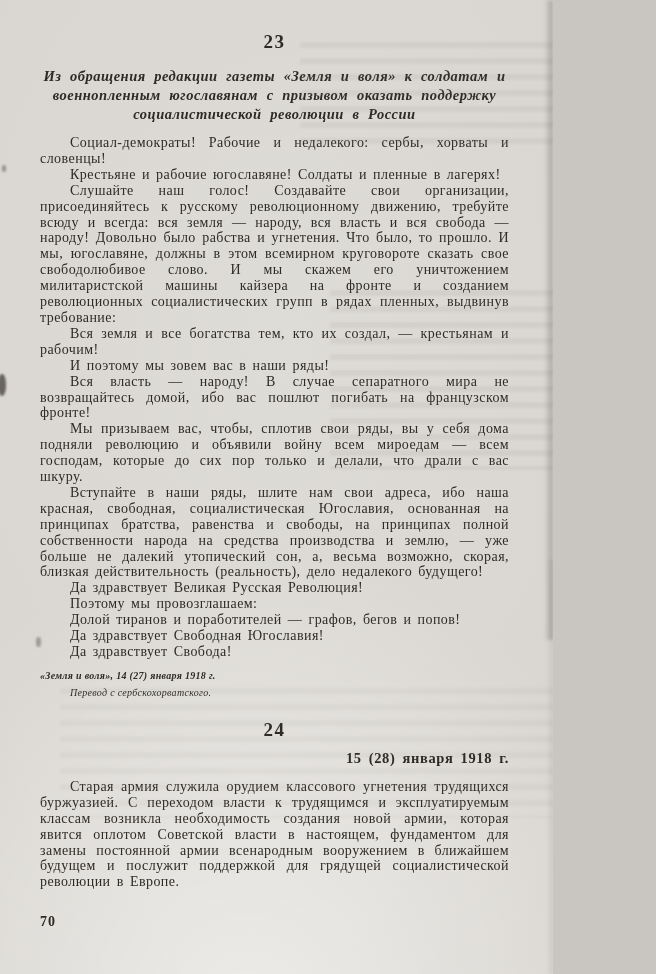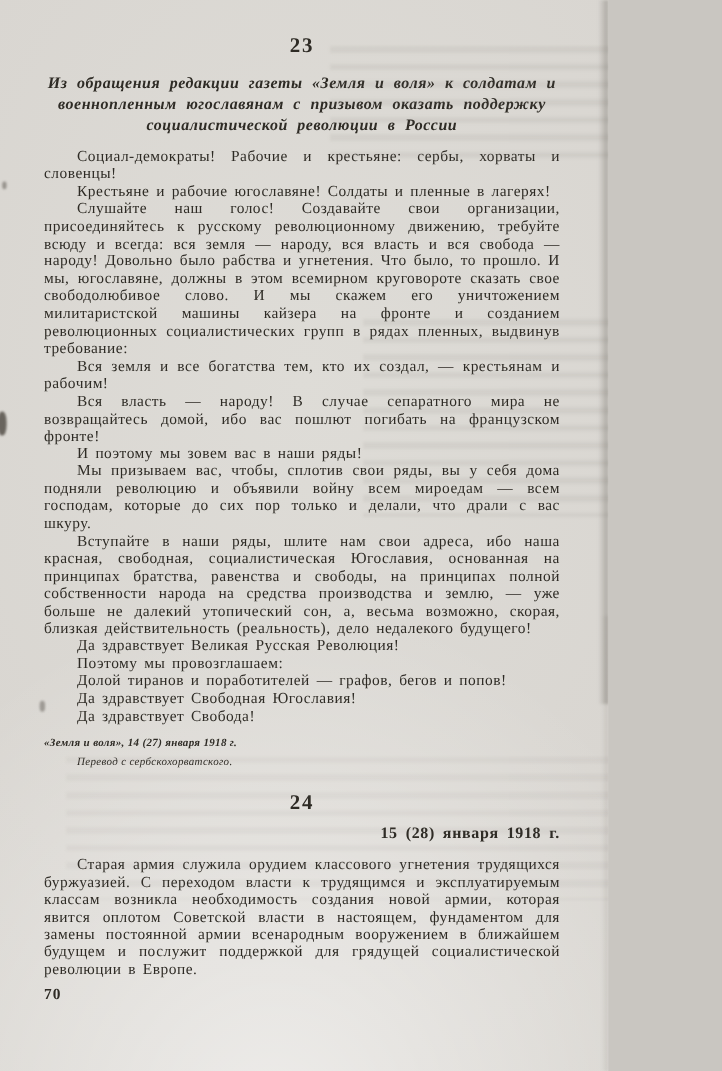--- a/index.html
+++ b/index.html
@@ -93,21 +93,21 @@
   .source-block { margin-top: 7px; font-style: italic; font-size: 10px; line-height: 17px; letter-spacing: 0.3px; }
   .source-line { font-weight: bold; }
   .translation-line { text-indent: 30px; margin: 0; }
   .doc-24 { margin-top: 17px; }
   .doc-24 .doc-title { max-width: 470px; margin-top: 11px; }
   .doc-24 .doc-date { margin-top: 8px; }
   .doc-24 .doc-body { margin-top: 12px; }
   .page-number {
     position: absolute;
     left: 40px;
-    bottom: 61px;
+    bottom: 44px;
     font-weight: bold;
     font-size: 14px;
     letter-spacing: 1px;
   }
 </style>
 </head>
 <body>
 
 <div class="page">
 
@@ -117,26 +117,26 @@
   <div class="edge-right"></div>
   <div class="edge-right-low"></div>
   <div class="stain stain-1"></div>
   <div class="stain stain-2"></div>
   <div class="stain stain-3"></div>
 
   <section class="doc-23">
     <div class="doc-number">23</div>
     <div class="doc-title">Из обращения редакции газеты «Земля и воля» к солдатам и военнопленным югославянам с призывом оказать поддержку социалистической революции в России</div>
     <div class="doc-body">
-      <p>Социал-демократы! Рабочие и крестьяне: сербы, хорваты и словенцы!</p>
+      <p>Социал-демократы! Рабочие и недалекого: сербы, хорваты и словенцы!</p>
       <p>Крестьяне и рабочие югославяне! Солдаты и пленные в лагерях!</p>
       <p>Слушайте наш голос! Создавайте свои организации, присоединяйтесь к русскому революционному движению, требуйте всюду и всегда: вся земля — народу, вся власть и вся свобода — народу! Довольно было рабства и угнетения. Что было, то прошло. И мы, югославяне, должны в этом всемирном круговороте сказать свое свободолюбивое слово. И мы скажем его уничтожением милитаристской машины кайзера на фронте и созданием революционных социалистических групп в рядах пленных, выдвинув требование:</p>
       <p>Вся земля и все богатства тем, кто их создал, — крестьянам и рабочим!</p>
+      <p>И поэтому мы зовем вас в наши ряды!</p>
       <p>Вся власть — народу! В случае сепаратного мира не возвращайтесь домой, ибо вас пошлют погибать на французском фронте!</p>
-      <p>И поэтому мы зовем вас в наши ряды!</p>
       <p>Мы призываем вас, чтобы, сплотив свои ряды, вы у себя дома подняли революцию и объявили войну всем мироедам — всем господам, которые до сих пор только и делали, что драли с вас шкуру.</p>
       <p>Вступайте в наши ряды, шлите нам свои адреса, ибо наша красная, свободная, социалистическая Югославия, основанная на принципах братства, равенства и свободы, на принципах полной собственности народа на средства производства и землю, — уже больше не далекий утопический сон, а, весьма возможно, скорая, близкая действительность (реальность), дело недалекого будущего!</p>
       <p>Да здравствует Великая Русская Революция!</p>
       <p>Поэтому мы провозглашаем:</p>
       <p>Долой тиранов и поработителей — графов, бегов и попов!</p>
       <p>Да здравствует Свободная Югославия!</p>
       <p>Да здравствует Свобода!</p>
     </div>
     <div class="source-block">
       <div class="source-line">«Земля и воля», 14 (27) января 1918 г.</div>

